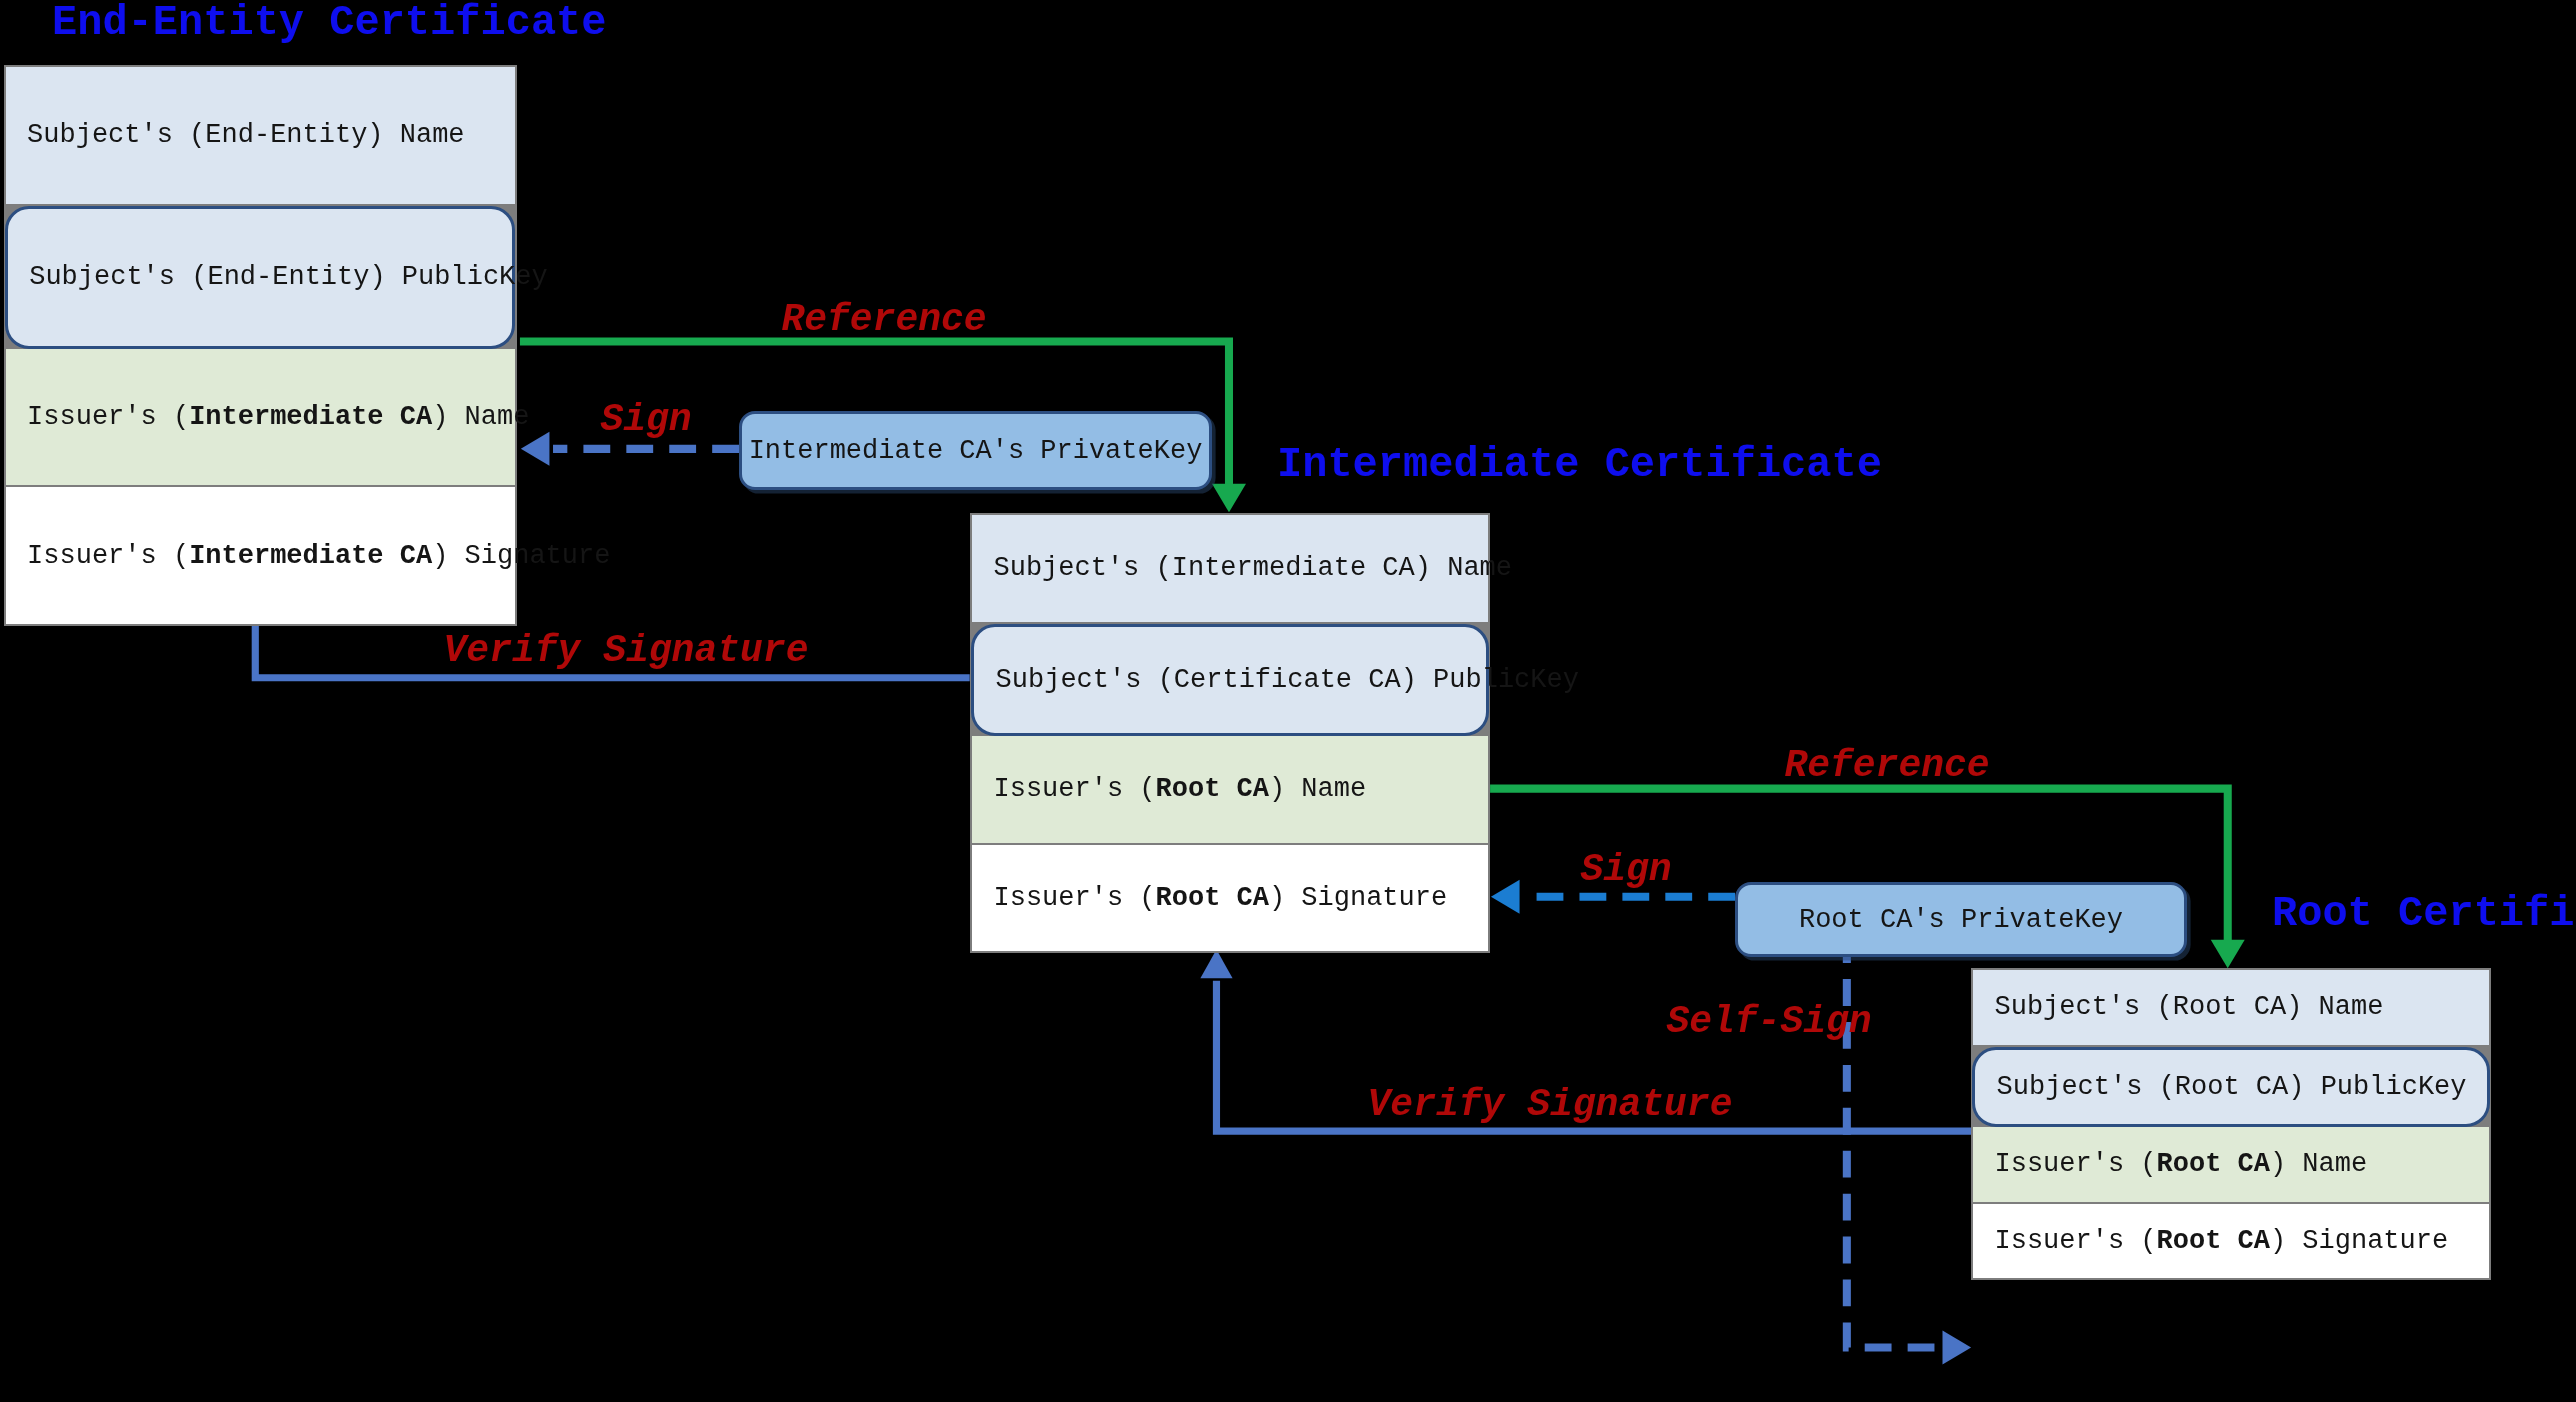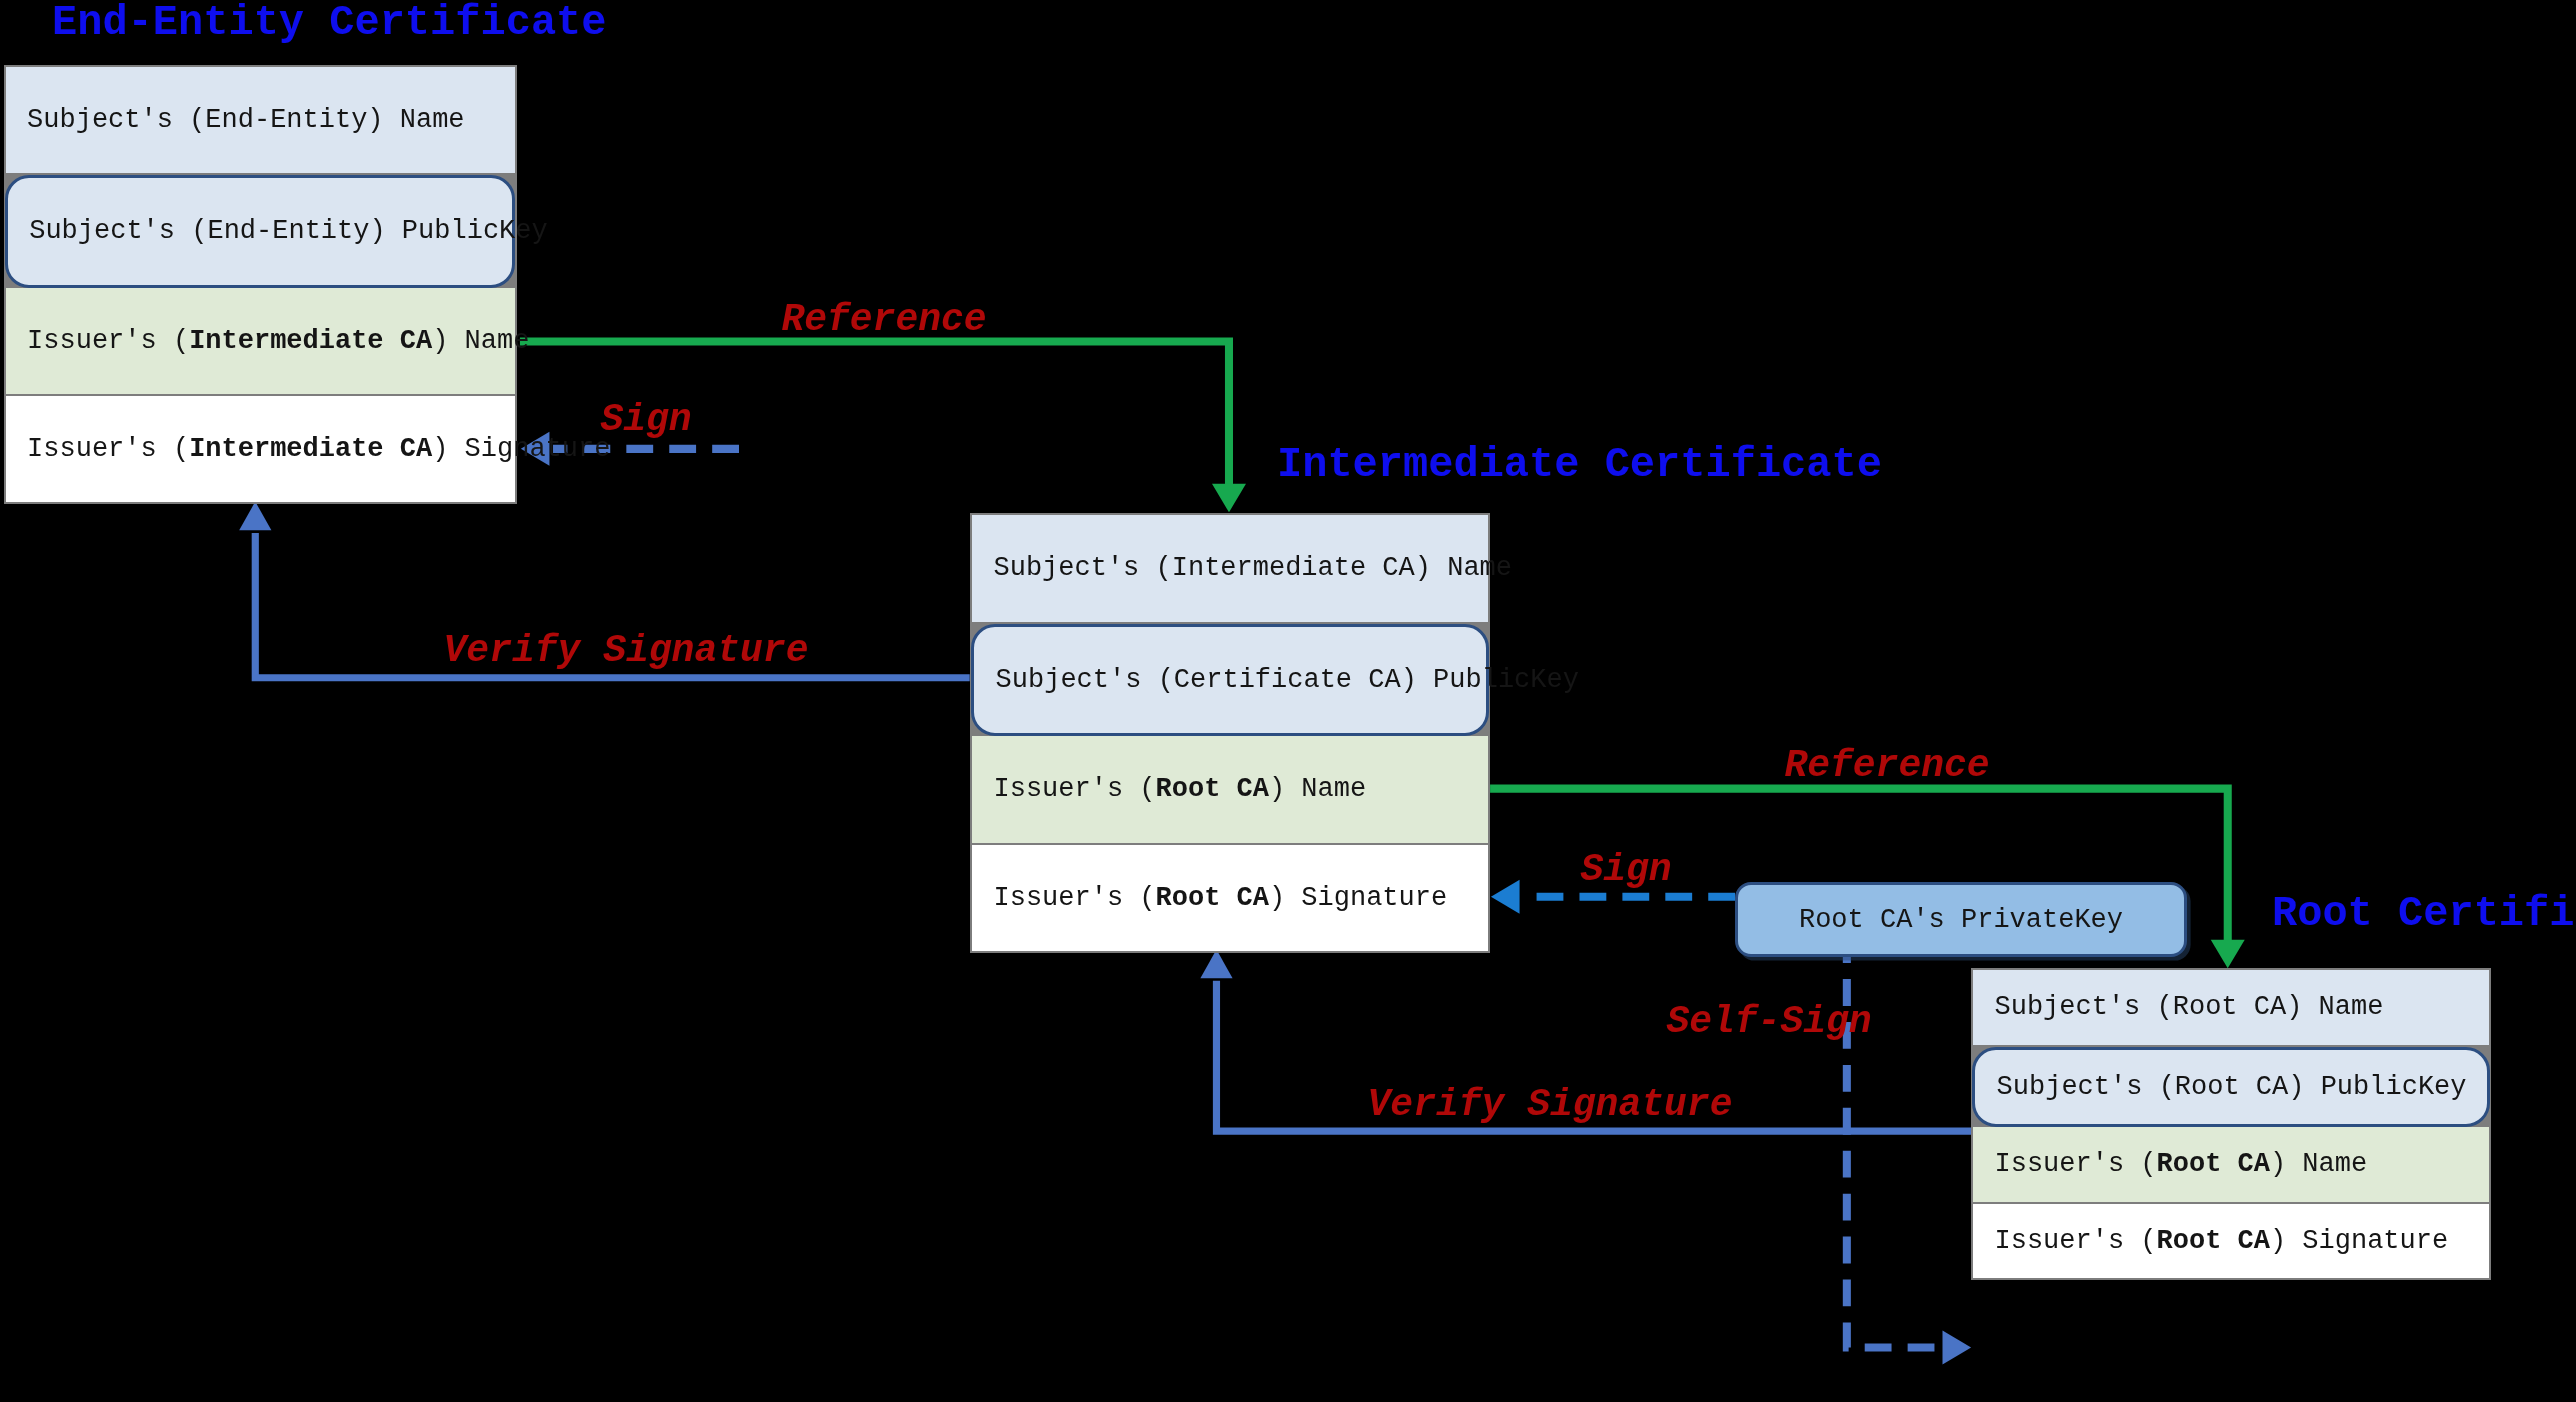--- a/index.html
+++ b/index.html
@@ -31,21 +31,21 @@
   .row.blue{background:var(--row-blue);}
   .row.green{background:var(--row-green);}
   .row.white{background:var(--row-white);}
   .row.pubkey{
     background:var(--row-blue);
     border:3.6px solid var(--pubkey-border);
     border-radius:24px;margin:0 -0.9px;z-index:2;
   }
   .row b{font-weight:bold;}
 
-  .cert-ee{left:3.6px;top:65px;width:513px;height:439px;}
+  .cert-ee{left:3.6px;top:65px;width:513px;height:561px;}
   .cert-int{left:970px;top:513px;width:520px;height:440px;}
   .cert-root{left:1971px;top:968px;width:520px;height:312px;}
 
   .key{
     position:absolute;display:flex;align-items:center;justify-content:center;
     background:var(--key-fill);border:3.6px solid var(--key-border);border-radius:16px;
     font-size:27px;color:var(--row-text);box-sizing:border-box;white-space:nowrap;
     box-shadow:3.6px 3.6px 0 rgba(45,75,115,0.45);
   }
   .key-int{left:739px;top:411px;width:473px;height:79px;}
@@ -167,20 +167,21 @@
         <b>Root CA</b>
         <span>) Name</span>
       </div>
     <div class="row white">
         <span>Issuer's (</span>
         <b>Root CA</b>
         <span>) Signature</span>
       </div>
   </div>
 
+  <div class="key key-int">Intermediate CA's PrivateKey</div>
   <div class="key key-root">Root CA's PrivateKey</div>
 
   <div class="lbl lbl-ref1">Reference</div>
   <div class="lbl lbl-sign1">Sign</div>
   <div class="lbl lbl-verify1">Verify Signature</div>
   <div class="lbl lbl-ref2">Reference</div>
   <div class="lbl lbl-sign2">Sign</div>
   <div class="lbl lbl-selfsign">Self-Sign</div>
   <div class="lbl lbl-verify2">Verify Signature</div>
 

